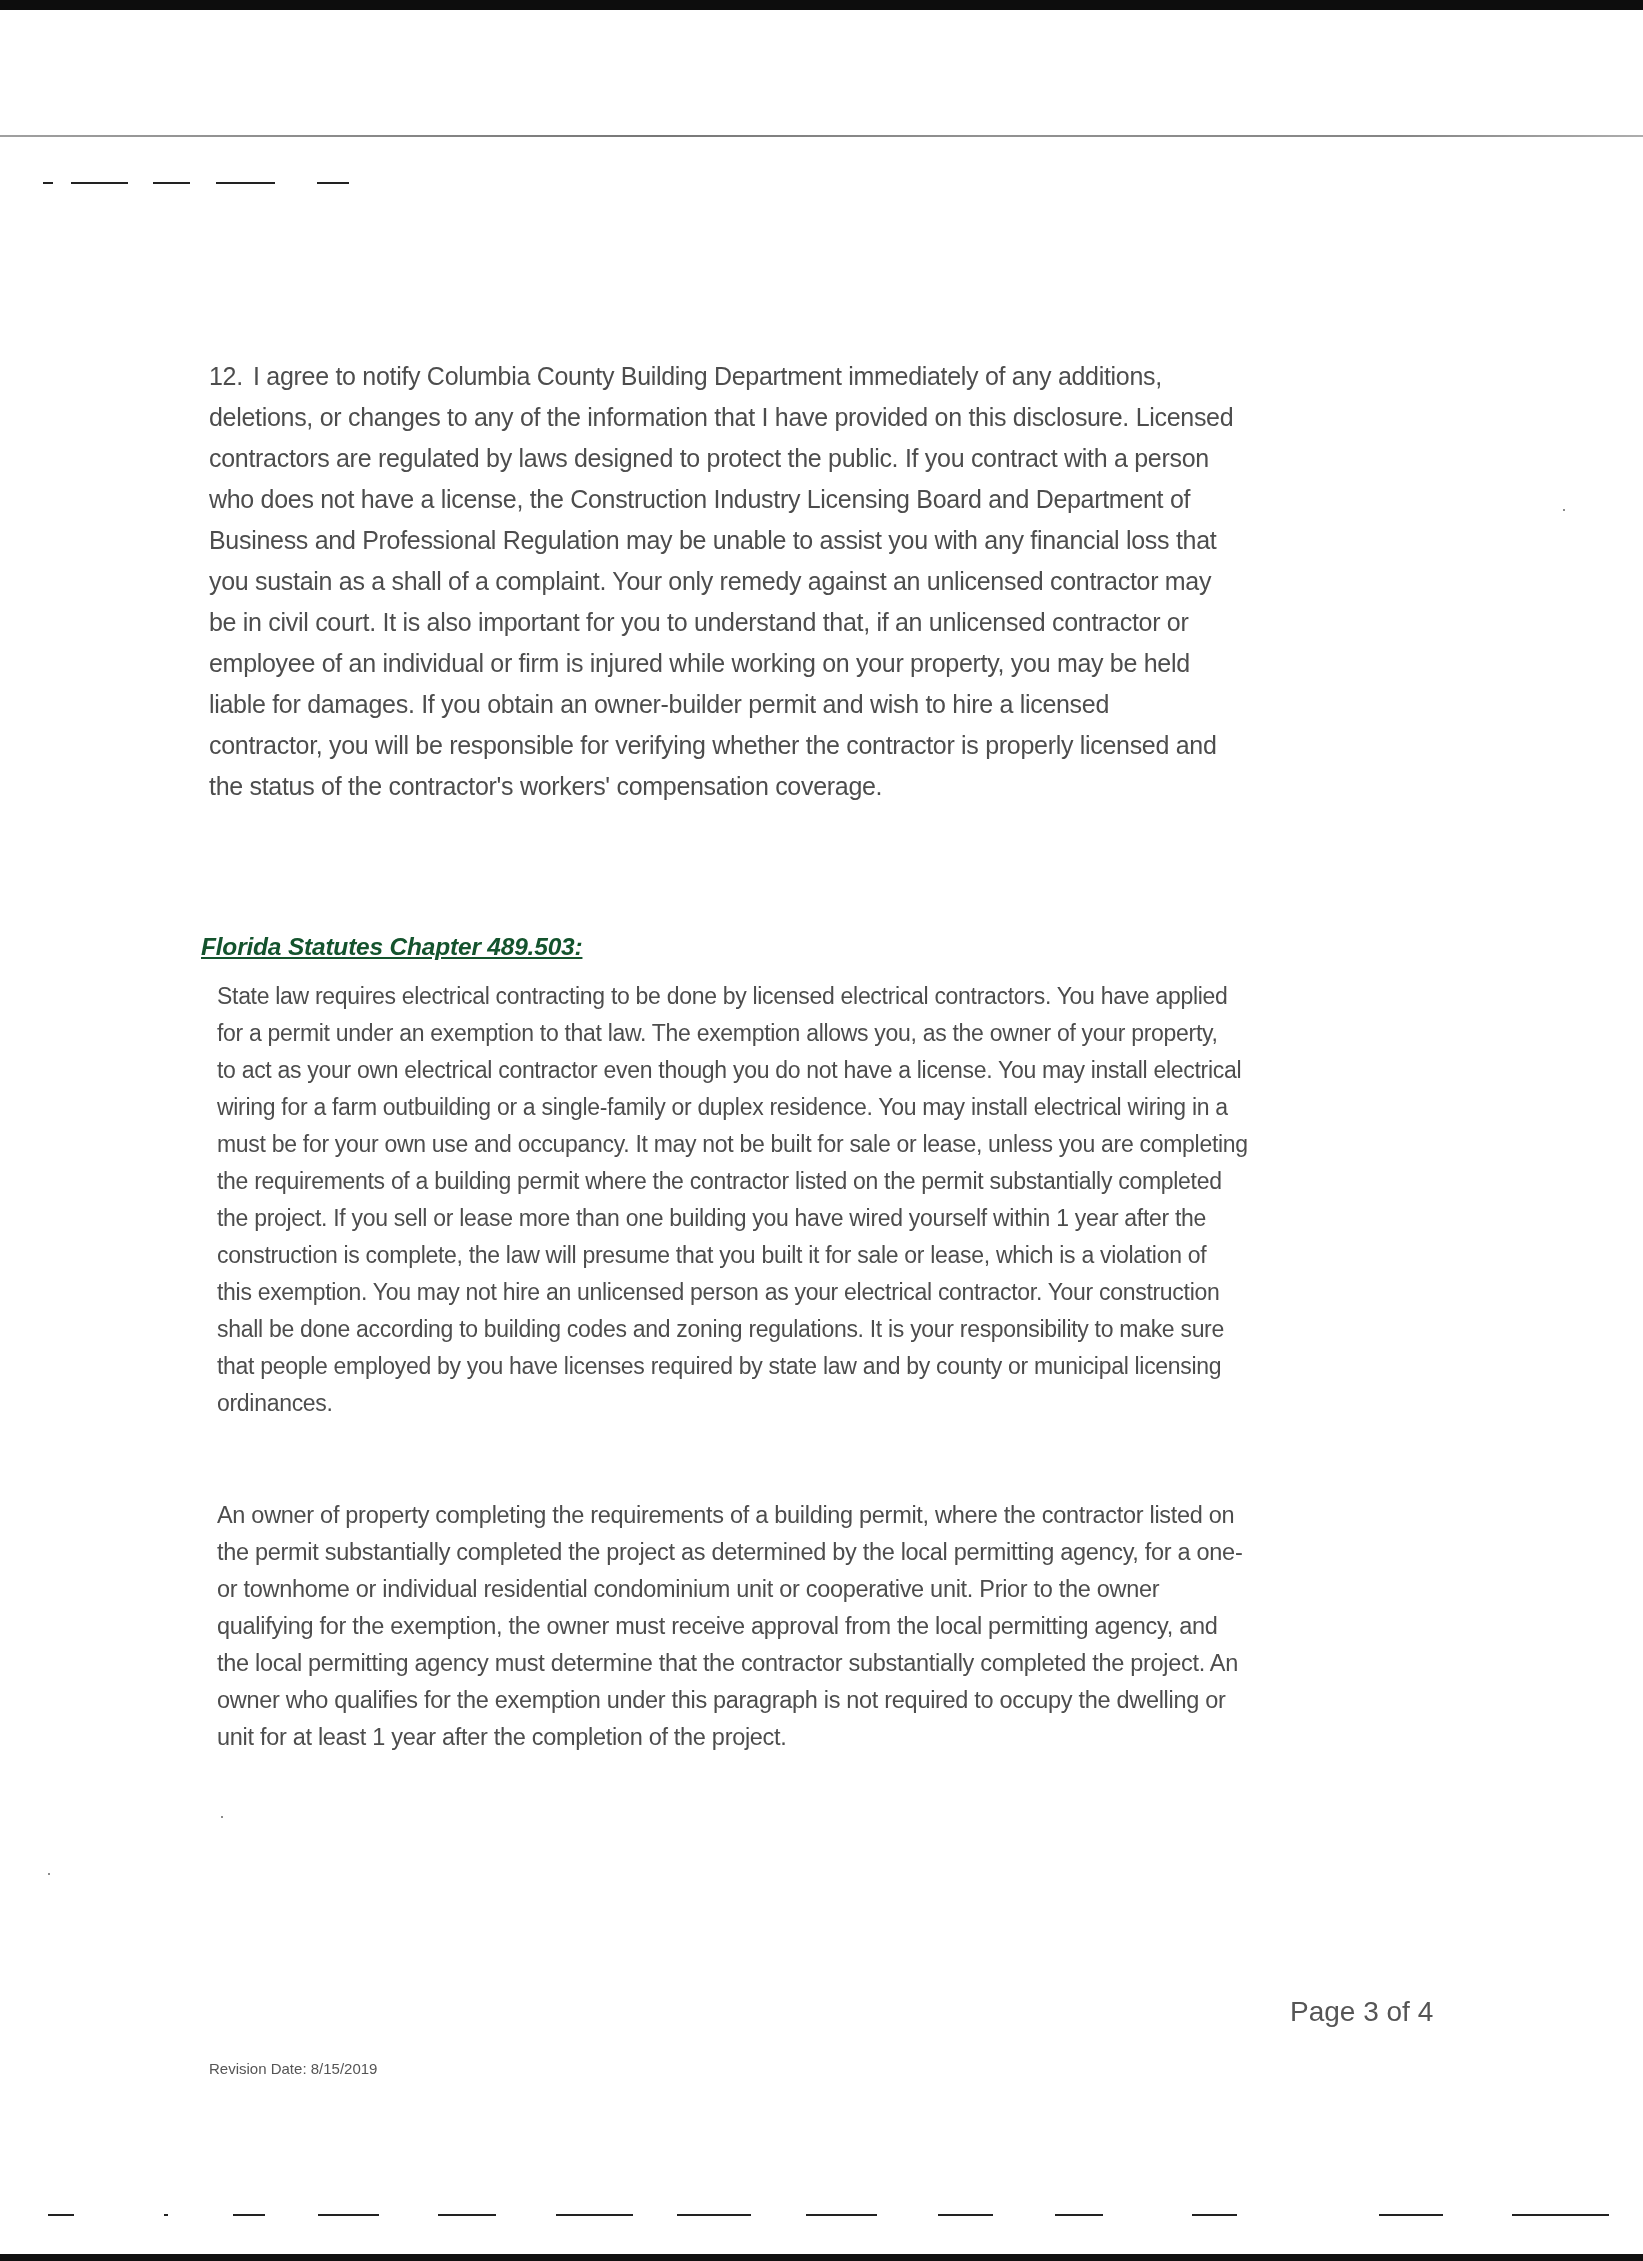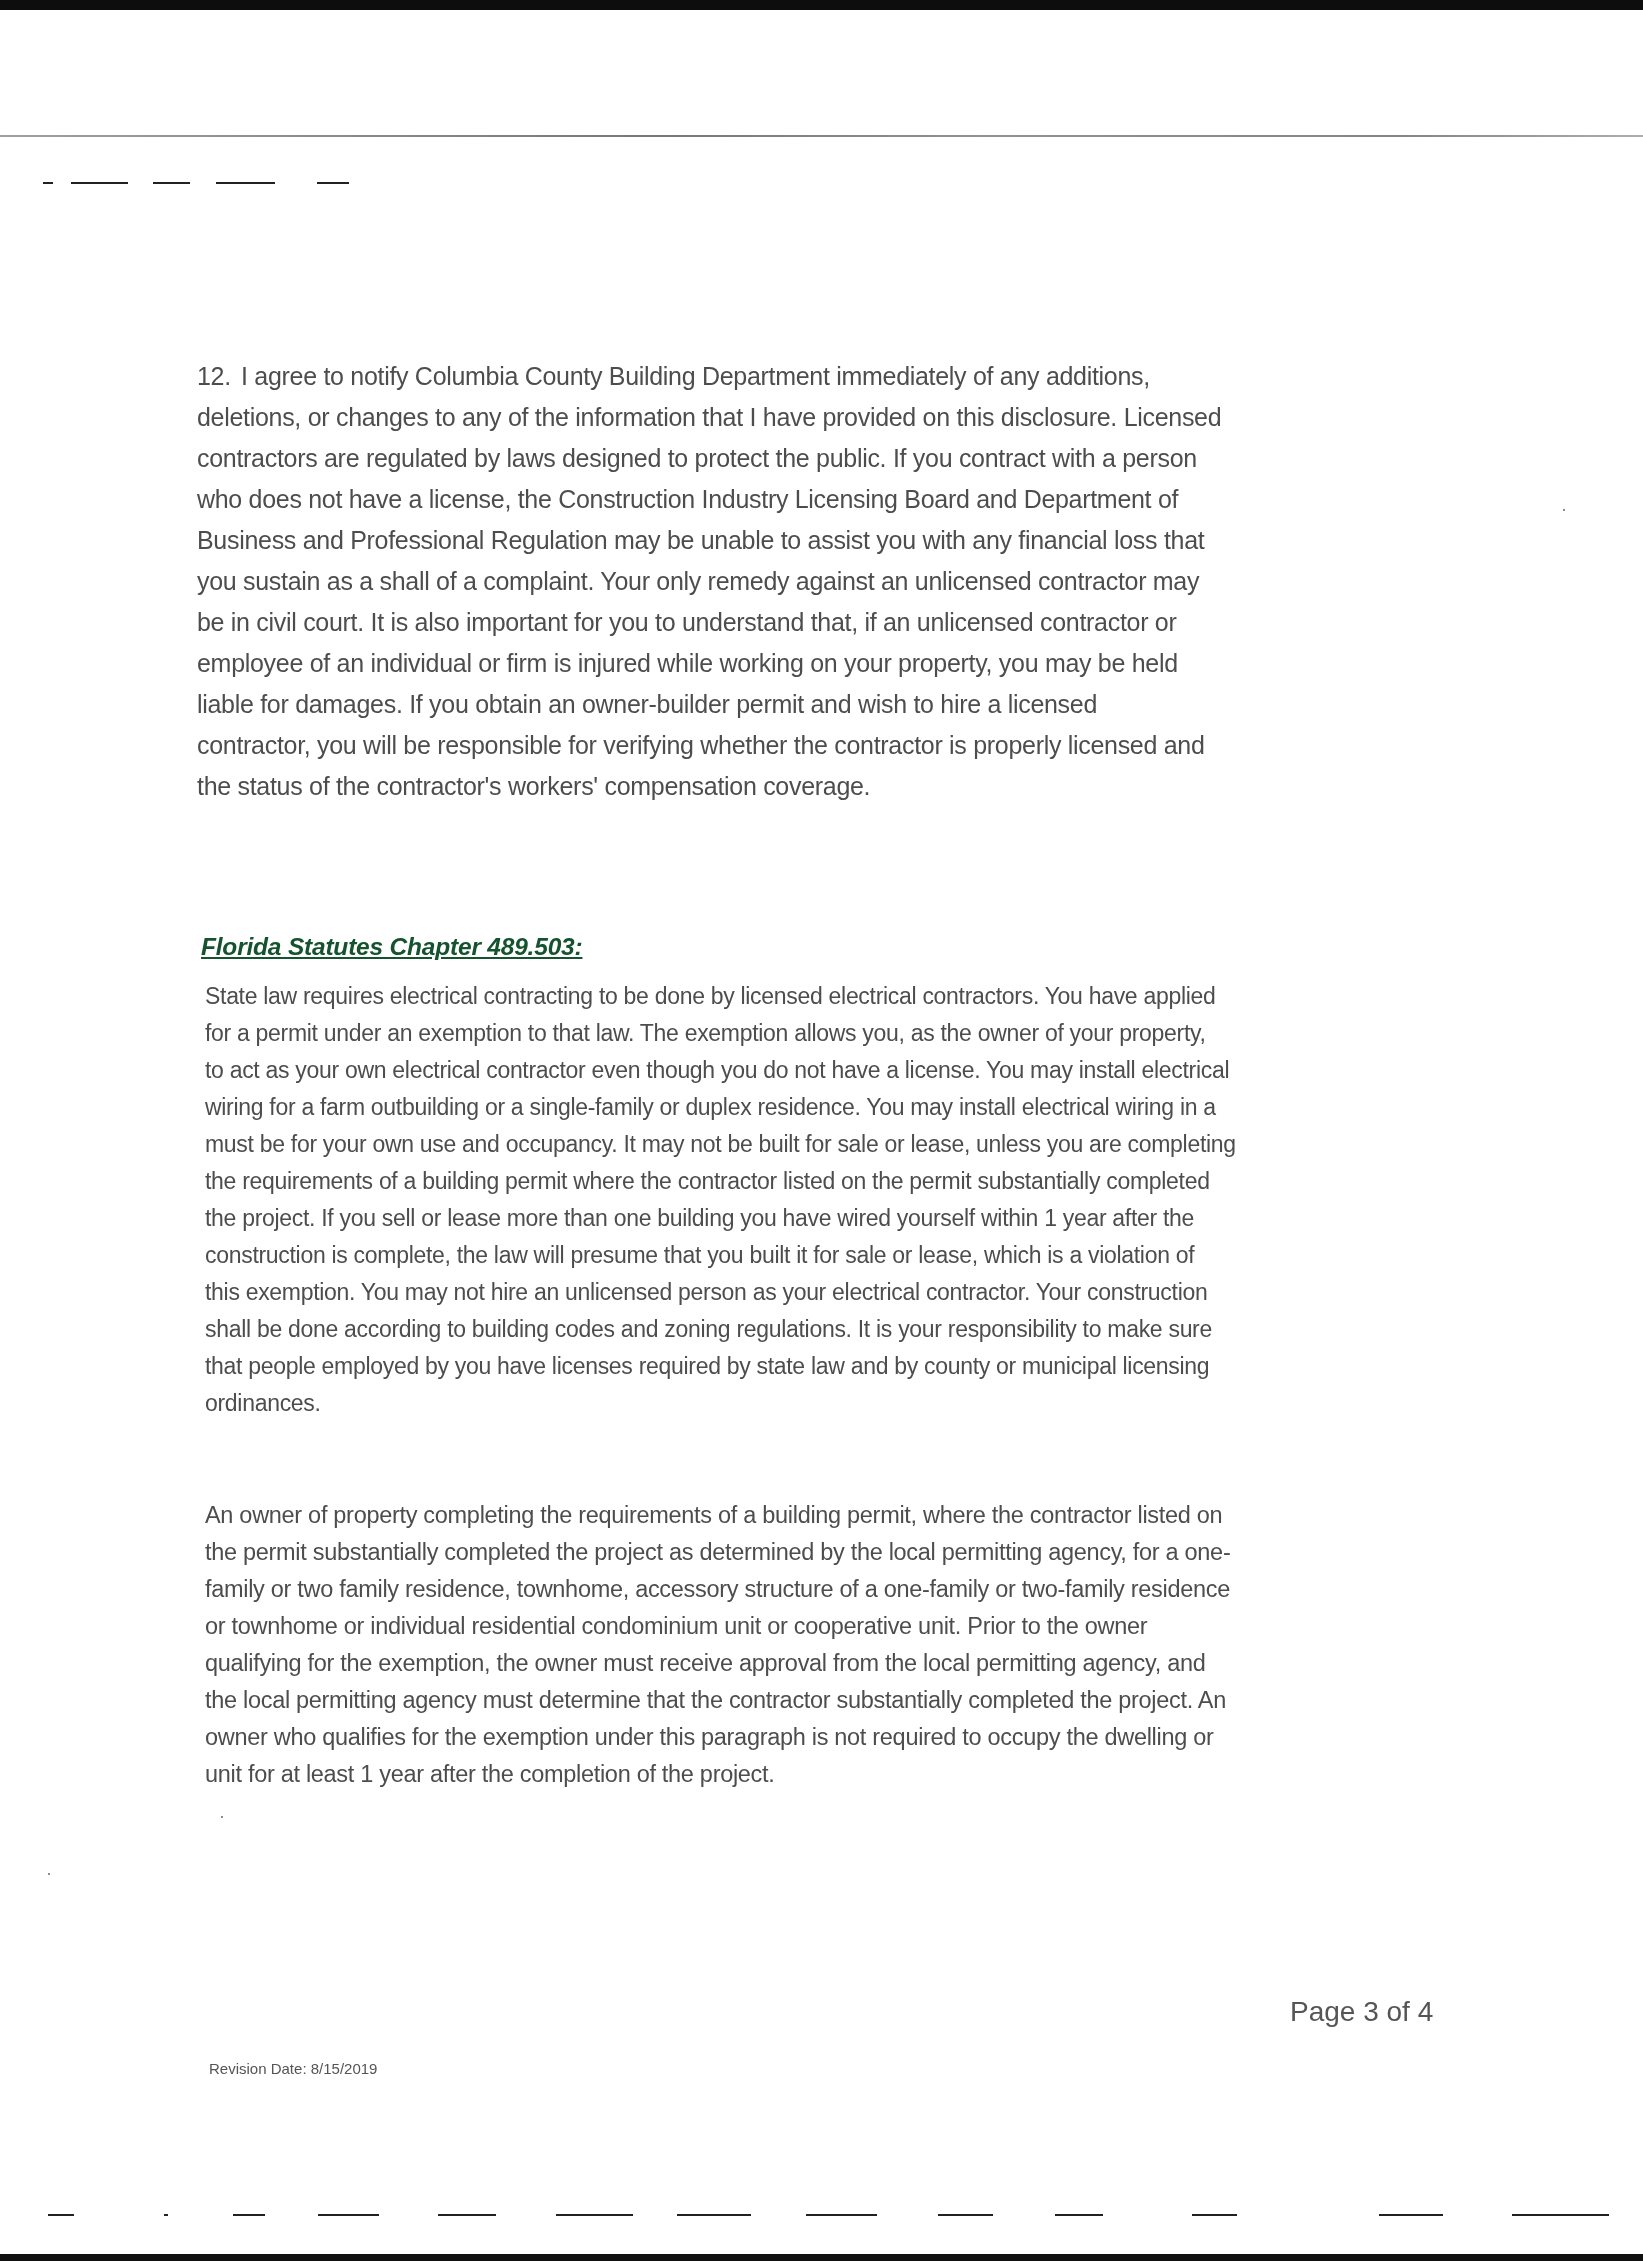--- a/index.html
+++ b/index.html
@@ -24,20 +24,21 @@
   .dash-row span {
     position:absolute; top:0; height:1.9px; background:#222;
   }
   .scan-bottom {
     position:absolute; left:0; top:2254px; width:1644px; height:7.7px;
     background:#111;
   }
   .text-block {
     position:absolute; font-size:25px; letter-spacing:-0.3px;
     color:#4d4d4d;
+    margin-left:12px;
   }
   .line { white-space:nowrap; display:block; }
   #para12 { left:197px; top:356px; line-height:41px; }
   #para12 .num { display:inline-block; width:44px; }
   #heading {
     position:absolute; left:201px; top:933px; font-size:24.5px;
     font-weight:bold; font-style:italic; text-decoration:underline;
     color:#14532d; letter-spacing:-0.2px;
   }
   #statute1 { left:205px; top:978px; line-height:37px; font-size:23px; }
@@ -93,21 +94,20 @@
     <span class="line">construction is complete, the law will presume that you built it for sale or lease, which is a violation of</span>
     <span class="line">this exemption. You may not hire an unlicensed person as your electrical contractor. Your construction</span>
     <span class="line">shall be done according to building codes and zoning regulations. It is your responsibility to make sure</span>
     <span class="line">that people employed by you have licenses required by state law and by county or municipal licensing</span>
     <span class="line">ordinances.</span>
   </div>
 
   <div id="statute2" class="text-block">
     <span class="line">An owner of property completing the requirements of a building permit, where the contractor listed on</span>
     <span class="line">the permit substantially completed the project as determined by the local permitting agency, for a one-</span>
-    <span class="line">family or two family residence, townhome, accessory structure of a one-family or two-family residence</span>
     <span class="line">or townhome or individual residential condominium unit or cooperative unit. Prior to the owner</span>
     <span class="line">qualifying for the exemption, the owner must receive approval from the local permitting agency, and</span>
     <span class="line">the local permitting agency must determine that the contractor substantially completed the project. An</span>
     <span class="line">owner who qualifies for the exemption under this paragraph is not required to occupy the dwelling or</span>
     <span class="line">unit for at least 1 year after the completion of the project.</span>
   </div>
 
   <footer>
     <div class="footer-left">Revision Date: 8/15/2019</div>
     <div class="footer-right">Page 3 of 4</div>

